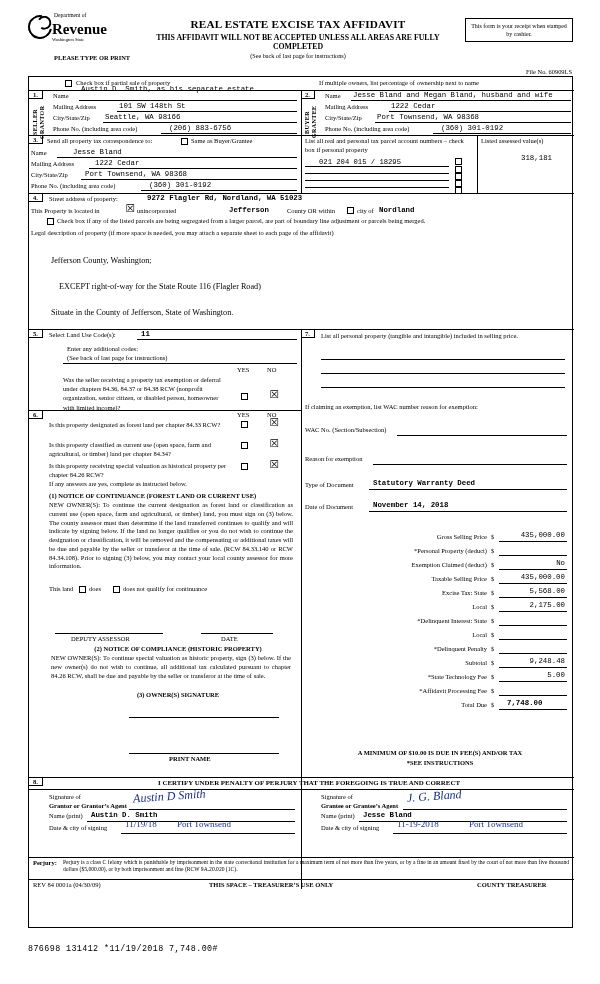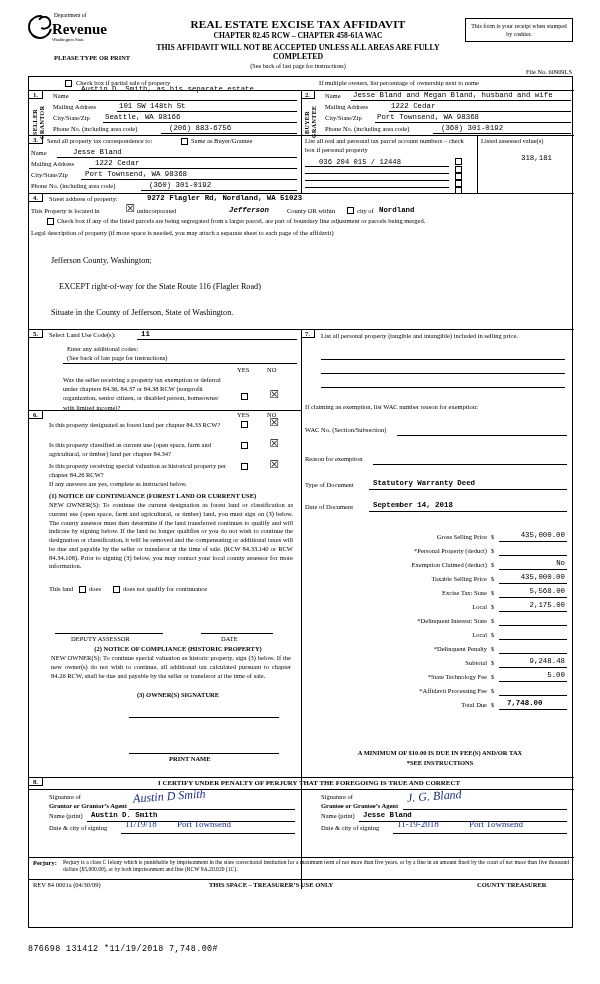--- a/index.html
+++ b/index.html
@@ -107,21 +107,20 @@
     <div class="logo">
       <div class="logo-swirl"></div>
       <div class="logo-dept">Department of</div>
       <div class="logo-word">Revenue</div>
       <div class="logo-sub">Washington State</div>
     </div>
     <div class="ptp">PLEASE TYPE OR PRINT</div>
 
     <div class="title-block">
       <div class="t1">REAL ESTATE EXCISE TAX AFFIDAVIT</div>
-      <div class="t2">CHAPTER 82.45 RCW – CHAPTER 458-61A WAC</div>
       <div class="t3">THIS AFFIDAVIT WILL NOT BE ACCEPTED UNLESS ALL AREAS ARE FULLY COMPLETED</div>
       <div class="t4">(See back of last page for instructions)</div>
     </div>
 
     <div class="receipt">This form is your receipt when stamped by cashier.</div>
   </div>
 
   <div class="fileno" style="left:auto;right:28px;top:68px;position:absolute;">File No. 60909LS</div>
 
   <div class="frame">
@@ -192,21 +191,21 @@
 
     <div class="lbl" style="left:2px;top:105px;">Phone No. (including area code)</div>
     <div class="val" style="left:120px;top:104px;">(360) 301-0192</div>
     <div class="hl" style="left:112px;top:113px;width:156px;"></div>
 
     <div class="vline" style="left:272px;top:58px;height:58px;"></div>
     <div class="vline" style="left:448px;top:58px;height:58px;"></div>
     <div class="lbl" style="left:276px;top:60px;width:168px;line-height:1.35;">List all real and personal tax parcel account numbers – check box if personal property</div>
     <div class="lbl" style="left:452px;top:60px;width:90px;">Listed assessed value(s)</div>
 
-    <div class="val" style="left:290px;top:81px;font-size:7.2px;">036 204 015 / 12448</div>
+    <div class="val" style="left:290px;top:81px;font-size:7.2px;">021 204 015 / 18295</div>
     <div class="ck" style="left:426px;top:81px;"></div>
     <div class="val" style="left:492px;top:77px;">318,181</div>
     <div class="hl" style="left:276px;top:89px;width:144px;"></div>
 
     <div class="ck" style="left:426px;top:89px;"></div>
     <div class="hl" style="left:276px;top:96px;width:144px;"></div>
     <div class="ck" style="left:426px;top:96px;"></div>
     <div class="hl" style="left:276px;top:103px;width:144px;"></div>
     <div class="ck" style="left:426px;top:103px;"></div>
     <div class="hl" style="left:276px;top:110px;width:144px;"></div>
@@ -214,21 +213,21 @@
 
     <div class="hline" style="left:0;top:116px;width:545px;"></div>
 
     <div class="numbox" style="left:0;top:116px;">4.</div>
     <div class="lbl" style="left:20px;top:118px;">Street address of property:</div>
     <div class="val valb" style="left:118px;top:117px;">9272 Flagler Rd, Nordland, WA 51023</div>
 
     <div class="lbl" style="left:2px;top:130px;">This Property is located in</div>
     <div class="ck ckx" style="left:98px;top:130px;"></div>
     <div class="lbl" style="left:108px;top:130px;">unincorporated</div>
-    <div class="val valb" style="left:200px;top:129px;font-style:italic;">Jefferson</div>
+    <div class="val valb" style="left:200px;top:129px;">Jefferson</div>
     <div class="lbl" style="left:258px;top:130px;">County OR within</div>
     <div class="ck" style="left:318px;top:130px;"></div>
     <div class="lbl" style="left:328px;top:130px;">city of</div>
     <div class="val valb" style="left:350px;top:129px;">Nordland</div>
 
     <div class="ck" style="left:18px;top:141px;"></div>
     <div class="lbl" style="left:28px;top:140px;">Check box if any of the listed parcels are being segregated from a larger parcel, are part of boundary line adjustment or parcels being merged.</div>
 
     <div class="lbl" style="left:2px;top:152px;">Legal description of property (if more space is needed, you may attach a separate sheet to each page of the affidavit)</div>
 
@@ -307,21 +306,21 @@
     <div class="lbl" style="left:276px;top:349px;">WAC No. (Section/Subsection)</div>
     <div class="hl" style="left:368px;top:358px;width:170px;"></div>
     <div class="lbl" style="left:276px;top:378px;">Reason for exemption</div>
     <div class="hl" style="left:344px;top:387px;width:194px;"></div>
 
     <div class="lbl" style="left:276px;top:404px;">Type of Document</div>
     <div class="val valb" style="left:344px;top:402px;">Statutory Warranty Deed</div>
     <div class="hl" style="left:340px;top:412px;width:198px;"></div>
 
     <div class="lbl" style="left:276px;top:426px;">Date of Document</div>
-    <div class="val valb" style="left:344px;top:424px;">September 14, 2018</div>
+    <div class="val valb" style="left:344px;top:424px;">November 14, 2018</div>
     <div class="hl" style="left:340px;top:434px;width:198px;"></div>
 
     <div class="lbl" style="left:374px;top:456px;text-align:right;width:84px;">Gross Selling Price</div>
     <div class="lbl" style="left:462px;top:456px;">$</div>
     <div class="val" style="left:478px;top:454px;width:58px;text-align:right;">435,000.00</div>
     <div class="hl" style="left:470px;top:464px;width:68px;"></div>
 
     <div class="lbl" style="left:348px;top:470px;text-align:right;width:110px;">*Personal Property (deduct)</div>
     <div class="lbl" style="left:462px;top:470px;">$</div>
     <div class="val" style="left:478px;top:468px;width:58px;text-align:right;"></div>

